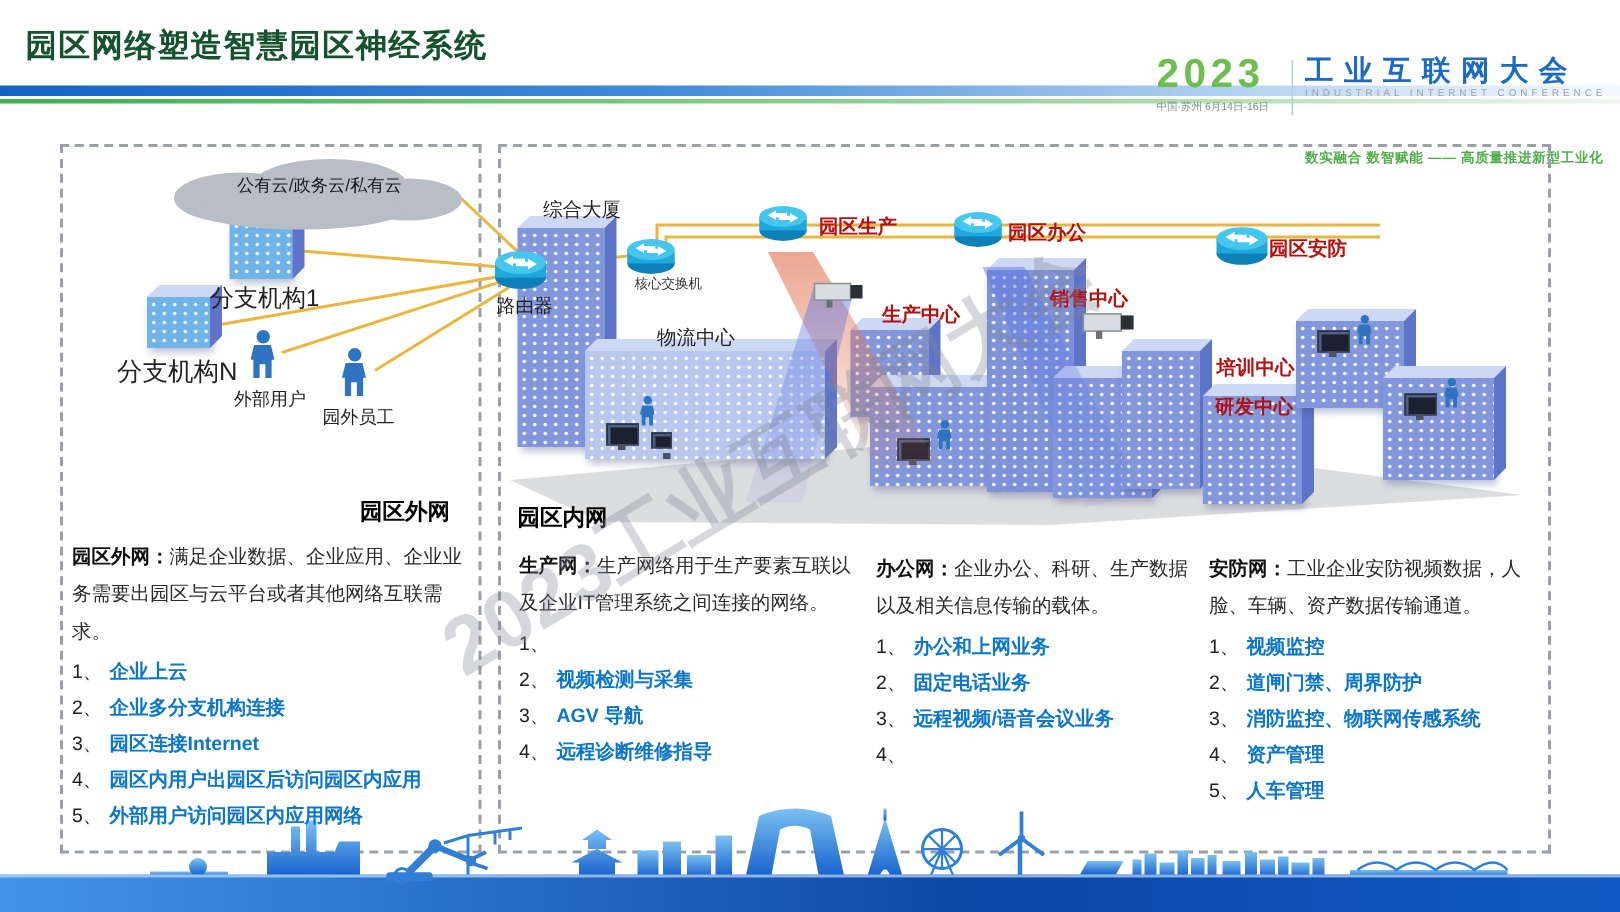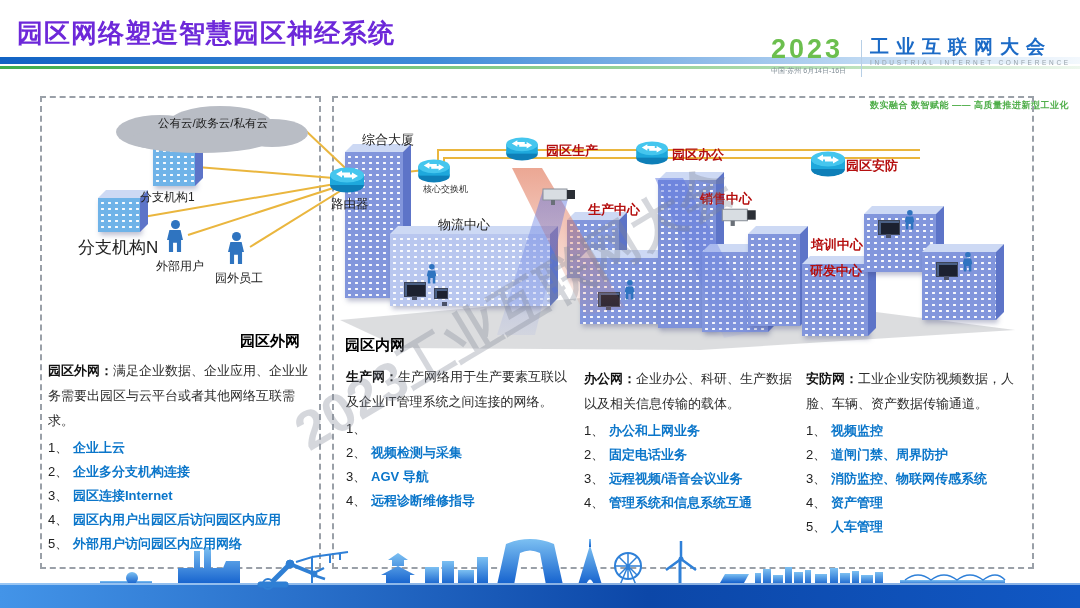--- a/index.html
+++ b/index.html
@@ -1,21 +1,21 @@
 <!DOCTYPE html>
 <html><head>
 <meta charset="utf-8">
 <style>
   html,body{margin:0;padding:0;background:#e8e8e8;}
   .stage{position:relative;width:1080px;height:608px;background:#fff;overflow:hidden;
          font-family:"Liberation Sans","DejaVu Sans",sans-serif;}
   .abs{position:absolute;}
 
   
-  .title{left:17px;top:16px;font-size:26px;font-weight:bold;color:#6d28d9;letter-spacing:1px;z-index:4;}
+  .title{left:17px;top:16px;font-size:21px;font-weight:bold;color:#14532d;letter-spacing:1px;z-index:4;}
   .hdr-bar-blue{left:0;top:57px;width:1080px;height:7px;
     background:linear-gradient(90deg,#1263c4 0%,#3f8ad8 40%,#cfe3f6 85%,#f3f8fd 100%);}
   .hdr-bar-green{left:0;top:66px;width:1080px;height:3px;
     background:linear-gradient(90deg,#3fae4d,#a8d9a8 70%,#eef7ee 100%);}
   .logo-year{left:771px;top:34px;font-size:27px;font-weight:bold;color:#6cbf4e;letter-spacing:3px;}
   .logo-venue{left:771px;top:66px;font-size:7px;color:#7f8b94;white-space:nowrap;}
   .logo-divider{left:861px;top:40px;width:1px;height:37px;background:#b7cfe6;}
   .logo-name{left:870px;top:34px;font-size:19px;font-weight:bold;color:#1b6ac6;letter-spacing:7px;white-space:nowrap;}
   .logo-en{left:870px;top:59px;font-size:6.5px;color:#97a2ab;letter-spacing:2.7px;white-space:nowrap;}
   .logo-slogan{left:870px;top:68px;font-size:9px;font-weight:bold;color:#4fae49;letter-spacing:.5px;white-space:nowrap;margin-top:31px;}
@@ -100,21 +100,21 @@
     <g fill="#b9bdc5">
       <ellipse cx="60" cy="32" rx="44" ry="17"></ellipse>
       <ellipse cx="120" cy="24" rx="52" ry="18"></ellipse>
       <ellipse cx="172" cy="33" rx="36" ry="14"></ellipse>
       <ellipse cx="100" cy="40" rx="70" ry="13"></ellipse>
     </g>
   </svg>
   <div class="abs dlabel" style="left:158px;top:116px;font-size:11.5px;color:#1a1a1a;">公有云/政务云/私有云</div>
 
   <div class="bld" style="left:153px;top:146px;width:42px;height:40px;background-color:#6fb3e8;"></div>
-  <div class="abs dlabel" style="left:140px;top:189px;font-size:12px;">分支机构1</div>
+  <div class="abs dlabel" style="left:140px;top:189px;font-size:16px;">分支机构1</div>
   <div class="bld" style="left:98px;top:198px;width:42px;height:34px;background-color:#6fb3e8;"></div>
   <div class="abs dlabel" style="left:78px;top:236px;font-size:17px;">分支机构N</div>
   <div class="person" style="left:166px;top:220px;">
     <div class="head"></div>
       <div class="body"></div>
   </div>
   <div class="abs dlabel" style="left:156px;top:258px;font-size:12px;">外部用户</div>
   <div class="person" style="left:227px;top:232px;">
     <div class="head"></div>
       <div class="body"></div>
@@ -298,21 +298,20 @@
       <div class="item">
           <span class="num">2、</span>
           <span class="txt">固定电话业务</span>
         </div>
       <div class="item">
           <span class="num">3、</span>
           <span class="txt">远程视频/语音会议业务</span>
         </div>
       <div class="item">
           <span class="num">4、</span>
-          <span class="txt">管理系统和信息系统互通</span>
         </div>
     </div>
   </div>
 
   <div class="sec" style="left:806px;top:366px;width:222px;">
     <div><span class="lead">安防网：</span><span>工业企业安防视频数据，人脸、车辆、资产数据传输通道。</span></div>
     <div class="items">
       <div class="item">
           <span class="num">1、</span>
           <span class="txt">视频监控</span>

